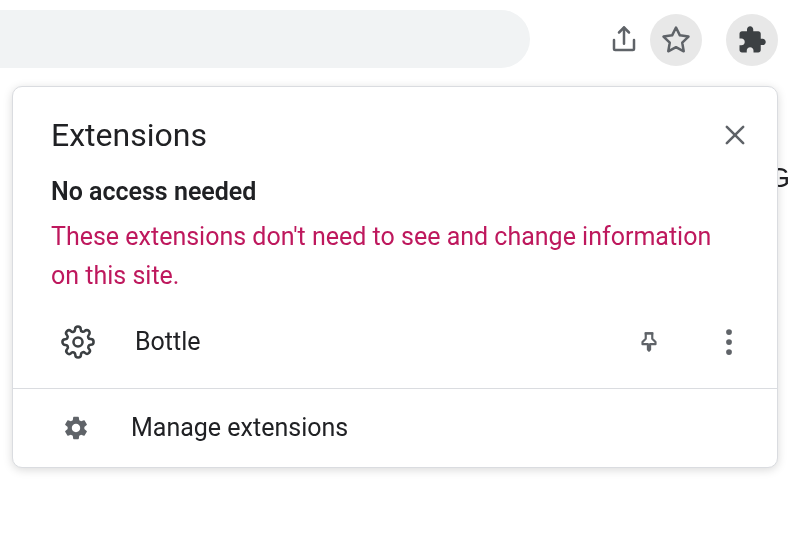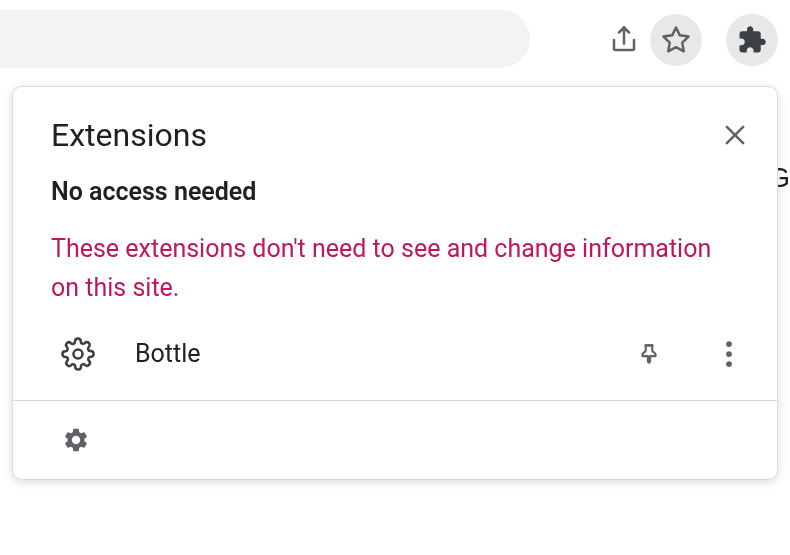--- a/index.html
+++ b/index.html
@@ -105,21 +105,21 @@
       width: 28px;
       height: 28px;
     }
     .section {
       padding: 22px 38px 0 38px;
     }
     .section-title {
       font-size: 25px;
       font-weight: 600;
       color: #202124;
-      margin-bottom: 24px;
+      margin-bottom: 12px;
     }
     .section-desc {
       font-size: 25px;
       font-weight: 400;
       color: #be185d;
       line-height: 1.55;
     }
     .extension-row {
       display: flex;
       align-items: center;
@@ -262,14 +262,15 @@
   </div>
 
   <div class="divider"></div>
 
   <div class="manage-row">
     <div class="manage-icon">
       <svg viewBox="0 0 24 24" fill="#5f6368">
         <path d="M19.14 12.94c.04-.3.06-.61.06-.94 0-.32-.02-.64-.07-.94l2.03-1.58c.18-.14.23-.41.12-.61l-1.92-3.32c-.12-.22-.37-.29-.59-.22l-2.39.96c-.5-.38-1.03-.7-1.62-.94l-.36-2.54c-.04-.24-.24-.41-.48-.41h-3.84c-.24 0-.43.17-.47.41l-.36 2.54c-.59.24-1.13.57-1.62.94l-2.39-.96c-.22-.08-.47 0-.59.22L2.74 8.87c-.12.21-.08.47.12.61l2.03 1.58c-.05.3-.09.63-.09.94s.02.64.07.94l-2.03 1.58c-.18.14-.23.41-.12.61l1.92 3.32c.12.22.37.29.59.22l2.39-.96c.5.38 1.03.7 1.62.94l.36 2.54c.05.24.24.41.48.41h3.84c.24 0 .44-.17.47-.41l.36-2.54c.59-.24 1.13-.56 1.62-.94l2.39.96c.22.08.47 0 .59-.22l1.92-3.32c.12-.22.07-.47-.12-.61l-2.01-1.58zM12 15.6c-1.98 0-3.6-1.62-3.6-3.6s1.62-3.6 3.6-3.6 3.6 1.62 3.6 3.6-1.62 3.6-3.6 3.6z"></path>
       </svg>
     </div>
+    <div class="manage-label">Manage extensions</div>
   </div>
 </div>
 
 </body></html>

